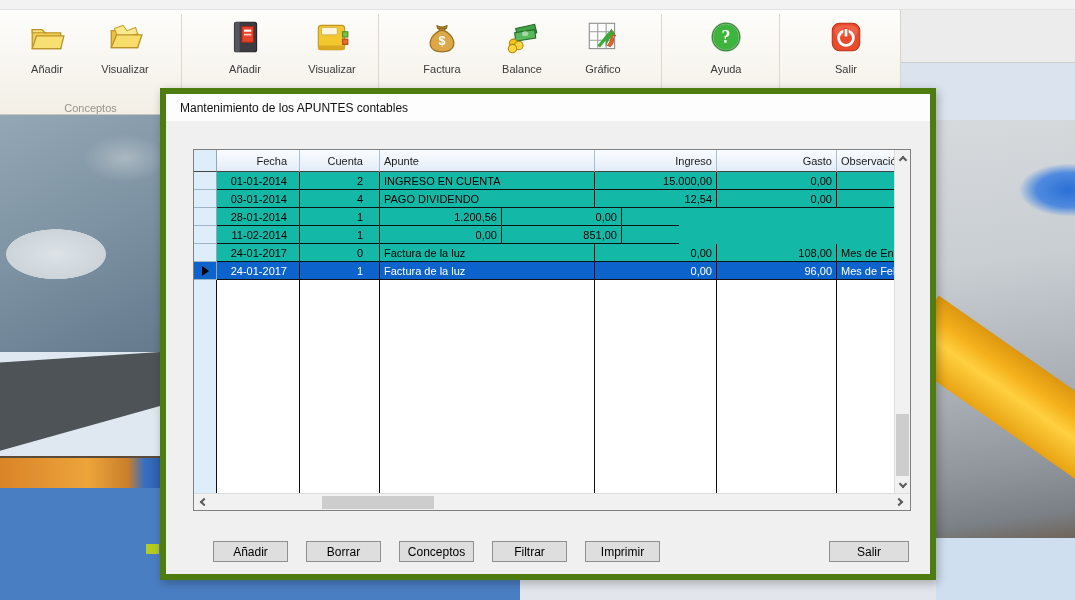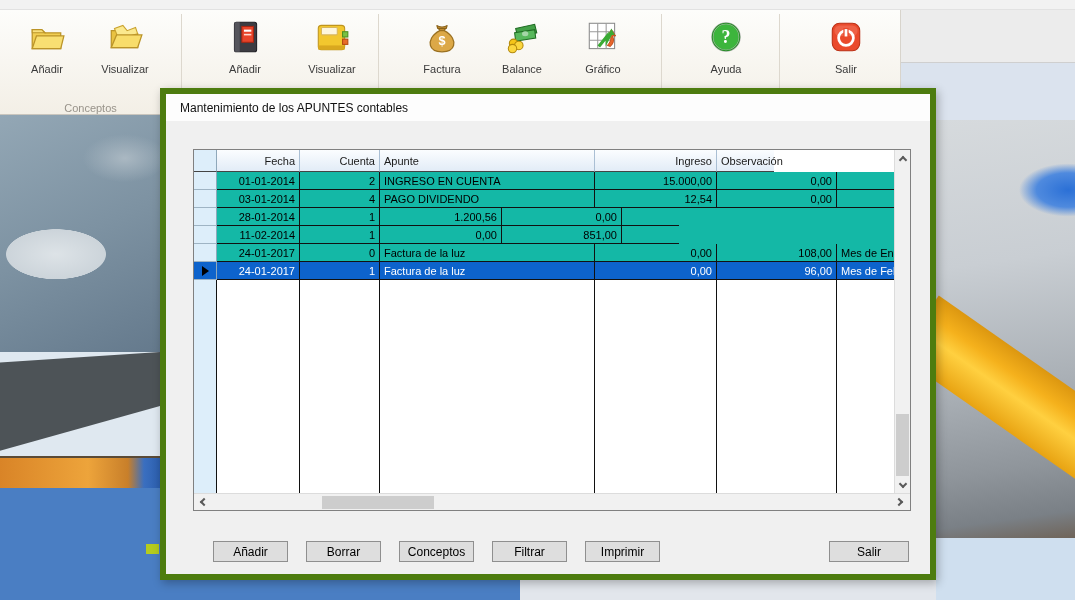--- a/index.html
+++ b/index.html
@@ -61,22 +61,22 @@
   .hrow { display:flex; height:22px; }
   .hcell { height:22px; background:linear-gradient(#fbfdff,#e2ecf7); font-size:11px; color:#1a1a1a;
     border-right:1px solid #aabfd4; border-bottom:1px solid #444; display:flex; align-items:center; }
   .hsel { width:23px; background:#ddeefa; border-right:1px solid #8fa8ba; }
   .grow { display:flex; height:18px; font-size:11px; color:#000; background:#14b8a6; }
   .grow.selected .dc { background:#0d63cc; color:#fff; }
   .dc { height:18px; border-right:1px solid #111; border-bottom:1px solid #111;
     display:flex; align-items:center; overflow:hidden; white-space:nowrap; }
   .dsel { width:23px; background:#ddeefa; border-right:1px solid #8fa8ba; border-bottom:1px solid #9fb4c4;
     display:flex; align-items:center; justify-content:center; }
-  .w-fecha{width:83px; justify-content:flex-end; padding-right:4px;}
-  .w-cuenta{width:80px; justify-content:flex-end; padding-right:4px;}
+  .w-fecha{width:83px; justify-content:flex-end; padding-right:12px;}
+  .w-cuenta{width:80px; justify-content:flex-end; padding-right:16px;}
   .w-apunte{width:215px; padding-left:4px;}
   .w-ingreso{width:122px; justify-content:flex-end; padding-right:4px;}
   .w-gasto{width:120px; justify-content:flex-end; padding-right:4px;}
   .w-obs{width:57px; padding-left:4px; border-right:none;}
   .arrow-right { width:0; height:0; border-left:7px solid #000; border-top:5px solid transparent;
     border-bottom:5px solid transparent; }
   .emptyarea { position:absolute; left:0; top:130px; width:700px; height:213px; background:#fff; }
   .vline { position:absolute; top:0; width:1px; height:100%; background:#111; }
   .selstrip { position:absolute; left:0; top:0; width:22px; height:100%; background:#ddeefa; }
 
@@ -246,20 +246,21 @@
 
   <div class="grid">
     <div class="grid-inner">
 
       <div class="hrow">
         <div class="hcell hsel"></div>
         <div class="hcell w-fecha">Fecha</div>
         <div class="hcell w-cuenta">Cuenta</div>
         <div class="hcell w-apunte">Apunte</div>
         <div class="hcell w-ingreso">Ingreso</div>
+        <div class="hcell w-gasto">Gasto</div>
         <div class="hcell w-obs">Observación</div>
       </div>
 
       <div class="grow">
         <div class="dc dsel"></div>
         <div class="dc w-fecha">01-01-2014</div>
         <div class="dc w-cuenta">2</div>
         <div class="dc w-apunte">INGRESO EN CUENTA</div>
         <div class="dc w-ingreso">15.000,00</div>
         <div class="dc w-gasto">0,00</div>

